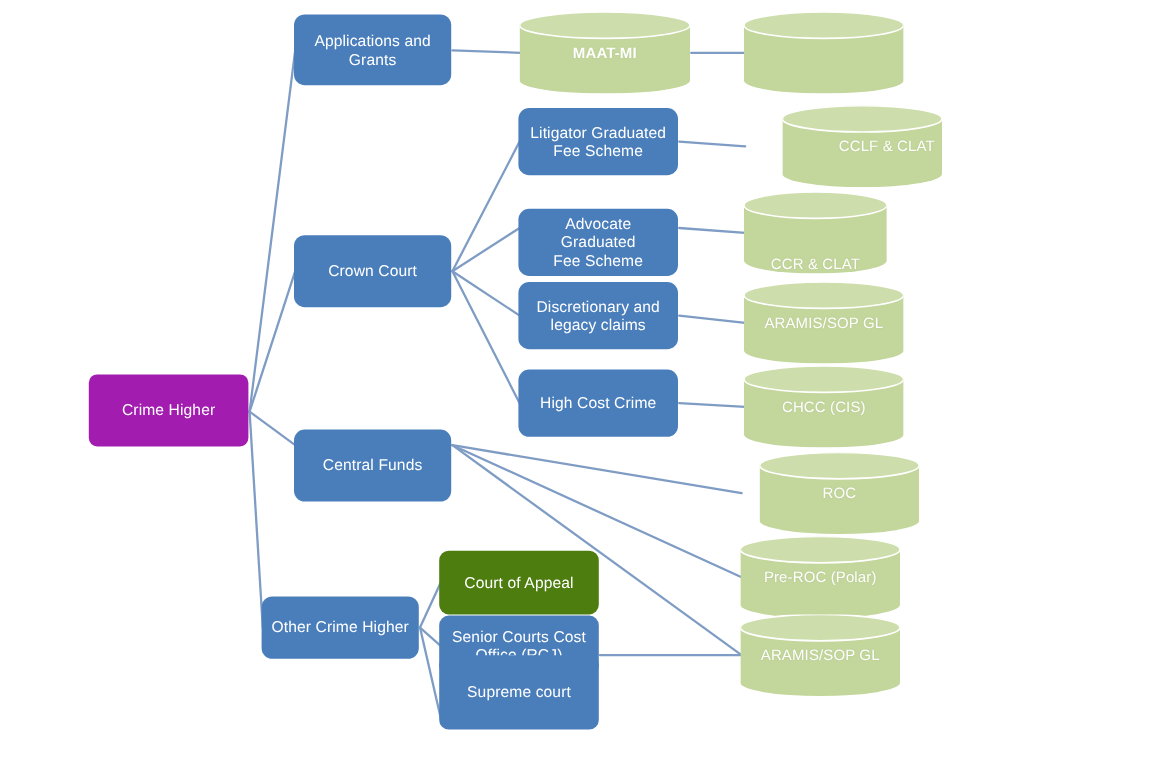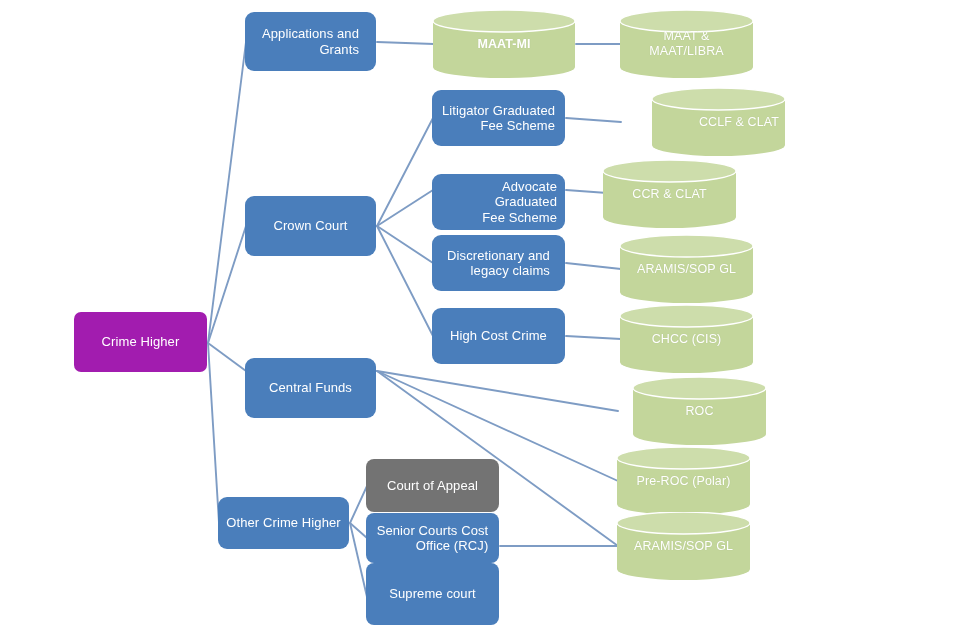--- a/index.html
+++ b/index.html
@@ -34,21 +34,20 @@
     text-align: center;
     color: #ffffff;
     line-height: 1.18;
     letter-spacing: 0.1px;
     z-index: 3;
   }
   .box {
     border-radius: 9px;
     background: #4a7ebb;
     font-size: 13px;
-    text-align: right;
   }
   .box.root {
     background: #3c6796;
     border-radius: 7px;
   }
   .box.flat {
     border-radius: 8px;
   }
   .box .lbl {
     padding: 0 8px;
@@ -126,58 +125,57 @@
         <span class="lbl">Advocate Graduated
 Fee Scheme</span>
       </div>
       <div class="node box" style="left: 432px; top: 235px; width: 133px; height: 56px; background: rgb(74, 126, 187);">
         <span class="lbl">Discretionary and
 legacy claims</span>
       </div>
       <div class="node box" style="left: 432px; top: 308px; width: 133px; height: 56px; background: rgb(74, 126, 187);">
         <span class="lbl">High Cost Crime</span>
       </div>
-      <div class="node box flat" style="left: 366px; top: 459px; width: 133px; height: 53px; background: #737373;">
+      <div class="node box flat" style="left: 366px; top: 459px; width: 133px; height: 53px; background: #4d7c0f;">
         <span class="lbl">Court of Appeal</span>
       </div>
       <div class="node box flat" style="left: 366px; top: 513px; width: 133px; height: 50px; background: rgb(74, 126, 187);">
         <span class="lbl">Senior Courts Cost
 Office (RCJ)</span>
       </div>
-      <div class="node box flat" style="left: 366px; top: 563px; width: 133px; height: 62px; background: rgb(74, 126, 187);">
+      <div class="node box flat" style="left: 366px; top: 546px; width: 133px; height: 62px; background: rgb(74, 126, 187);">
         <span class="lbl">Supreme court</span>
       </div>
       <div class="node cyl" style="left: 433px; top: 10px; width: 142px; height: 68px; font-weight: bold;">
         <svg class="cylshape" viewBox="0 0 142 68" preserveAspectRatio="none">
           <g>
             <path d="M0,11 L0,57 A71,11 0 0 0 142,57 L142,11 Z" fill="#c3d69b"></path>
             <ellipse cx="71" cy="11" rx="71" ry="11" fill="#cdddab" stroke="#ffffff" stroke-width="1.4"></ellipse>
           </g>
         </svg>
         <span class="lbl">MAAT-MI</span>
       </div>
       <div class="node cyl" style="left: 620px; top: 10px; width: 133px; height: 68px;">
         <svg class="cylshape" viewBox="0 0 133 68" preserveAspectRatio="none">
           <g>
             <path d="M0,11 L0,57 A66.5,11 0 0 0 133,57 L133,11 Z" fill="#c3d69b"></path>
             <ellipse cx="66.5" cy="11" rx="66.5" ry="11" fill="#cdddab" stroke="#ffffff" stroke-width="1.4"></ellipse>
           </g>
         </svg>
-        <span class="lbl">MAAT &amp; MAAT/LIBRA</span>
       </div>
       <div class="node cyl" style="left: 652px; top: 88px; width: 133px; height: 68px; justify-content: flex-end;">
         <svg class="cylshape" viewBox="0 0 133 68" preserveAspectRatio="none">
           <g>
             <path d="M0,11 L0,57 A66.5,11 0 0 0 133,57 L133,11 Z" fill="#c3d69b"></path>
             <ellipse cx="66.5" cy="11" rx="66.5" ry="11" fill="#cdddab" stroke="#ffffff" stroke-width="1.4"></ellipse>
           </g>
         </svg>
         <span class="lbl">CCLF &amp; CLAT</span>
       </div>
-      <div class="node cyl" style="left: 603px; top: 160px; width: 133px; height: 68px;">
+      <div class="node cyl" style="left: 620px; top: 160px; width: 119px; height: 68px; align-items: flex-end;">
         <svg class="cylshape" viewBox="0 0 133 68" preserveAspectRatio="none">
           <g>
             <path d="M0,11 L0,57 A66.5,11 0 0 0 133,57 L133,11 Z" fill="#c3d69b"></path>
             <ellipse cx="66.5" cy="11" rx="66.5" ry="11" fill="#cdddab" stroke="#ffffff" stroke-width="1.4"></ellipse>
           </g>
         </svg>
         <span class="lbl">CCR &amp; CLAT</span>
       </div>
       <div class="node cyl" style="left: 620px; top: 235px; width: 133px; height: 68px;">
         <svg class="cylshape" viewBox="0 0 133 68" preserveAspectRatio="none">

